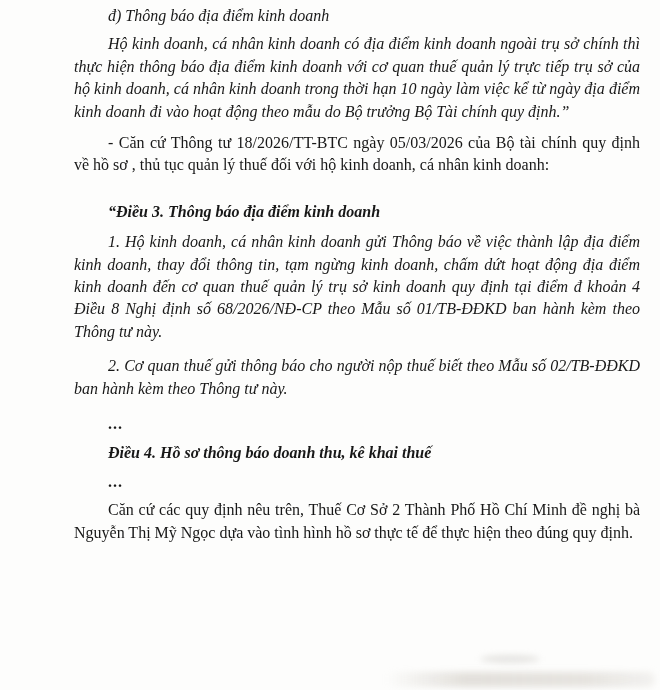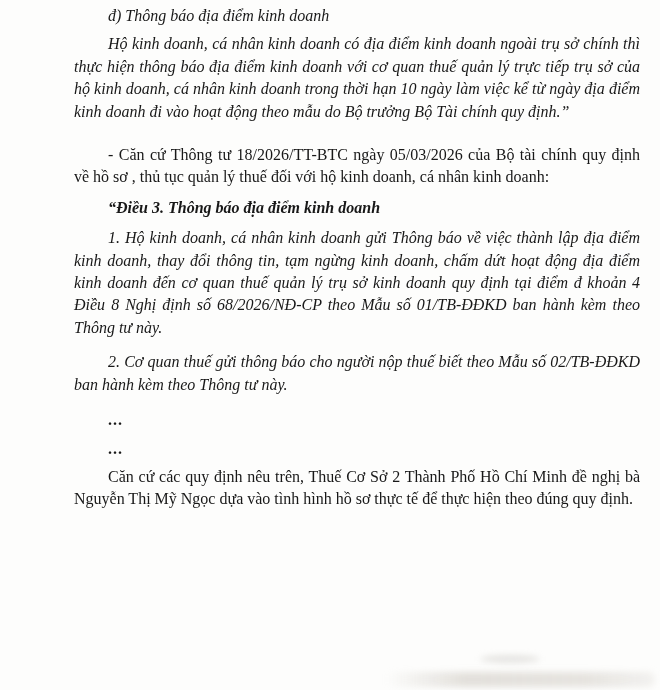--- a/index.html
+++ b/index.html
@@ -70,32 +70,33 @@
   }
 </style>
 </head>
 <body>
 
 <div class="page">
   <div class="content">
 
     <p class="italic heading">đ) Thông báo địa điểm kinh doanh</p>
 
-    <p class="italic" style="margin-bottom:21px;">Hộ kinh doanh, cá nhân kinh doanh có địa điểm kinh doanh ngoài trụ sở chính thì thực hiện thông báo địa điểm kinh doanh với cơ quan thuế quản lý trực tiếp trụ sở của hộ kinh doanh, cá nhân kinh doanh trong thời hạn 10 ngày làm việc kể từ ngày địa điểm kinh doanh đi vào hoạt động theo mẫu do Bộ trưởng Bộ Tài chính quy định.”</p>
+    <p class="italic" style="margin-bottom:9px;">Hộ kinh doanh, cá nhân kinh doanh có địa điểm kinh doanh ngoài trụ sở chính thì thực hiện thông báo địa điểm kinh doanh với cơ quan thuế quản lý trực tiếp trụ sở của hộ kinh doanh, cá nhân kinh doanh trong thời hạn 10 ngày làm việc kể từ ngày địa điểm kinh doanh đi vào hoạt động theo mẫu do Bộ trưởng Bộ Tài chính quy định.”</p>
 
-    <p style="margin-bottom:8px;">- Căn cứ Thông tư 18/2026/TT-BTC ngày 05/03/2026 của Bộ tài chính quy định về hồ sơ , thủ tục quản lý thuế đối với hộ kinh doanh, cá nhân kinh doanh:</p>
+    <p style="margin-bottom:24px;">- Căn cứ Thông tư 18/2026/TT-BTC ngày 05/03/2026 của Bộ tài chính quy định về hồ sơ , thủ tục quản lý thuế đối với hộ kinh doanh, cá nhân kinh doanh:</p>
 
     <p class="italic bold heading" style="margin-bottom:8px;">“Điều 3. Thông báo địa điểm kinh doanh</p>
 
     <p class="italic" style="margin-bottom:12px;font-style:italic;">1. Hộ kinh doanh, cá nhân kinh doanh gửi Thông báo về việc thành lập địa điểm kinh doanh, thay đổi thông tin, tạm ngừng kinh doanh, chấm dứt hoạt động địa điểm kinh doanh đến cơ quan thuế quản lý trụ sở kinh doanh quy định tại điểm đ khoản 4 Điều 8 Nghị định số 68/2026/NĐ-CP theo Mẫu số 01/TB-ĐĐKD ban hành kèm theo Thông tư này.</p>
 
     <p class="italic" style="margin-bottom:13px;">2. Cơ quan thuế gửi thông báo cho người nộp thuế biết theo Mẫu số 02/TB-ĐĐKD ban hành kèm theo Thông tư này.</p>
 
     <p class="ellipsis">...</p>
 
+    <p class="italic bold heading" style="margin-bottom:7px;">Điều 4. Hồ sơ thông báo doanh thu, kê khai thuế</p>
 
     <p class="ellipsis">...</p>
 
 
     <p style="margin-bottom:8px;">Căn cứ các quy định nêu trên, Thuế Cơ Sở 2 Thành Phố Hồ Chí Minh đề nghị bà Nguyễn Thị Mỹ Ngọc dựa vào tình hình hồ sơ thực tế để thực hiện theo đúng quy định.</p>
 
 
   </div>
 
   <div class="scan-smudge"></div>

